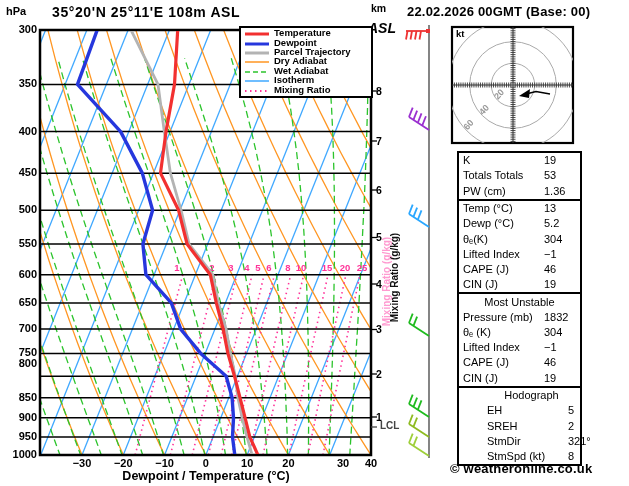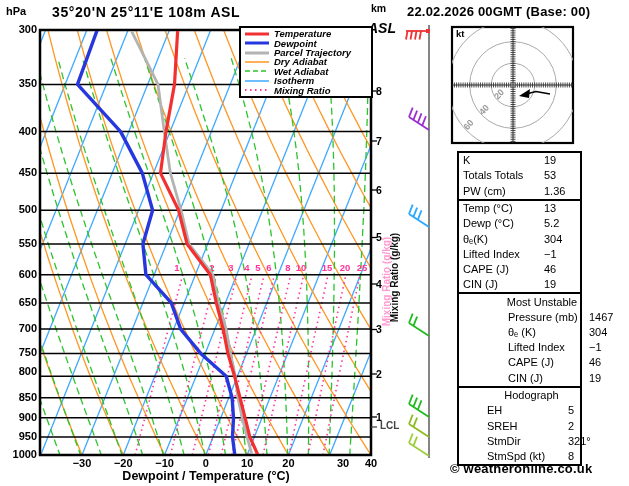--- a/index.html
+++ b/index.html
@@ -18,21 +18,21 @@
   #xaxis-title{left:40px;top:469px;width:332px;text-align:center;font-size:12.5px;font-weight:700;}
   #lcl-label{left:380px;top:420px;font-size:10px;font-weight:700;color:#444;}
   #kt-label{left:456px;top:28px;font-size:9.5px;font-weight:700;}
   #footer-credit{left:450px;top:461px;font-size:13px;font-weight:700;letter-spacing:0.2px;}
   #mix-label-pink,#mix-label-black{position:absolute;width:132px;text-align:center;font-size:10px;
       font-weight:700;transform:rotate(-90deg);z-index:3;}
   #mix-label-pink{left:320px;top:276px;color:#ff9ad0;}
   #mix-label-black{left:328px;top:272px;color:#111;}
   #legend-box{position:absolute;left:239px;top:26px;width:130px;height:66px;background:#fff;
       border:2px solid #000;z-index:4;display:flex;flex-direction:column;justify-content:space-around;padding:1px 0;}
-  .legend-row{display:flex;align-items:center;height:9px;font-style:italic;}
+  .legend-row{display:flex;align-items:flex-end;height:9px;}
   .legend-row svg{margin-left:3px;}
   .legend-row span{font-size:9.5px;font-weight:700;margin-left:4px;}
   #stats-box{position:absolute;left:457px;top:151px;width:121px;height:311px;border:2px solid #000;
       z-index:3;display:flex;flex-direction:column;background:#fff;}
   .stats-section{border-bottom:2px solid #000;display:flex;flex-direction:column;justify-content:space-evenly;}
   .stats-section:last-child{border-bottom:none;}
   .stats-title{text-align:center;font-size:11px;height:14.8px;line-height:14.8px;}
   .stats-row{position:relative;height:14.8px;line-height:14.8px;font-size:11px;}
   .stats-row .lbl{position:absolute;left:4px;}
   .stats-row .val{position:absolute;left:85px;}
@@ -415,25 +415,25 @@
         </div>
         <div class="stats-row">
           <span class="lbl">CAPE (J)</span>
           <span class="val">46</span>
         </div>
         <div class="stats-row">
           <span class="lbl">CIN (J)</span>
           <span class="val">19</span>
         </div>
       </div>
-      <div class="stats-section" style="flex-grow: 6; padding-left: 45px;">
+      <div class="stats-section" style="flex-grow: 6;">
         <div class="stats-title">Most Unstable</div>
         <div class="stats-row">
           <span class="lbl">Pressure (mb)</span>
-          <span class="val">1467</span>
+          <span class="val">1832</span>
         </div>
         <div class="stats-row">
           <span class="lbl">θₑ (K)</span>
           <span class="val">304</span>
         </div>
         <div class="stats-row">
           <span class="lbl">Lifted Index</span>
           <span class="val">−1</span>
         </div>
         <div class="stats-row">
@@ -469,21 +469,21 @@
       <div class="p-label" style="top: 23px;">300</div>
       <div class="p-label" style="top: 77.4149px;">350</div>
       <div class="p-label" style="top: 124.551px;">400</div>
       <div class="p-label" style="top: 166.128px;">450</div>
       <div class="p-label" style="top: 203.32px;">500</div>
       <div class="p-label" style="top: 236.965px;">550</div>
       <div class="p-label" style="top: 267.68px;">600</div>
       <div class="p-label" style="top: 296px;">650</div>
       <div class="p-label" style="top: 322.094px;">700</div>
       <div class="p-label" style="top: 346.449px;">750</div>
-      <div class="p-label" style="top: 365px;">800</div>
+      <div class="p-label" style="top: 357px;">800</div>
       <div class="p-label" style="top: 390.631px;">850</div>
       <div class="p-label" style="top: 410.808px;">900</div>
       <div class="p-label" style="top: 429.894px;">950</div>
       <div class="p-label" style="top: 448px;">1000</div>
       <div class="t-label" style="left: 62px;">−30</div>
       <div class="t-label" style="left: 103.286px;">−20</div>
       <div class="t-label" style="left: 144.571px;">−10</div>
       <div class="t-label" style="left: 185.857px;">0</div>
       <div class="t-label" style="left: 227.143px;">10</div>
       <div class="t-label" style="left: 268.429px;">20</div>

